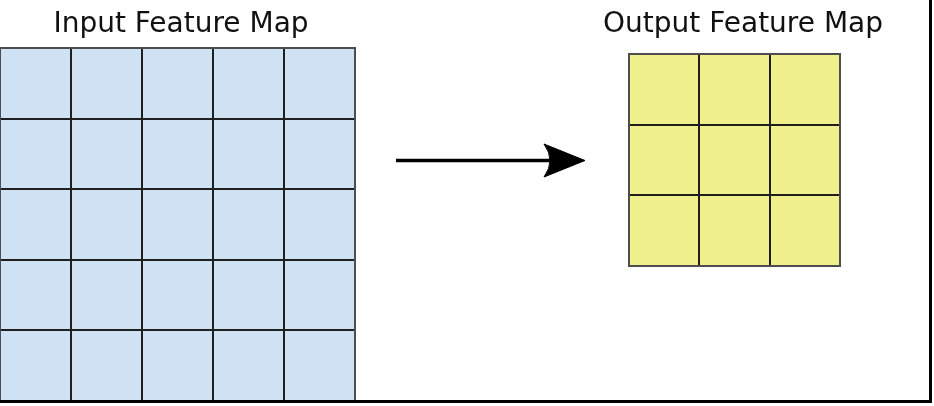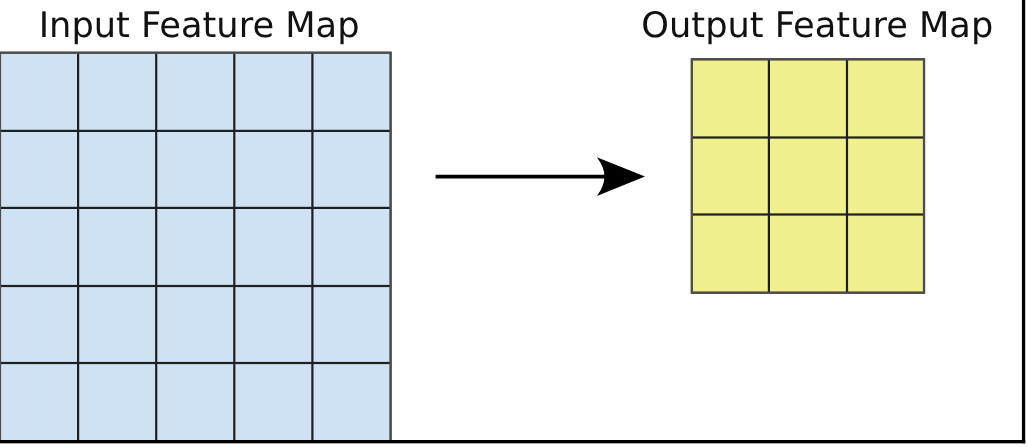--- a/index.html
+++ b/index.html
@@ -11,21 +11,21 @@
     position: relative;
     width: 934px;
     height: 406px;
     background: #ffffff;
     overflow: hidden;
     font-family: "DejaVu Sans", "Liberation Sans", sans-serif;
   }
   .map-title {
     position: absolute;
     top: 2px;
-    font-size: 32px;
+    font-size: 28px;
     line-height: 42px;
     color: #111111;
     text-align: center;
     white-space: nowrap;
   }
   #input-title  { left: 0px;   width: 362px; }
   #output-title { left: 543px; width: 400px; }
   .feature-grid {
     position: absolute;
     box-sizing: border-box;

